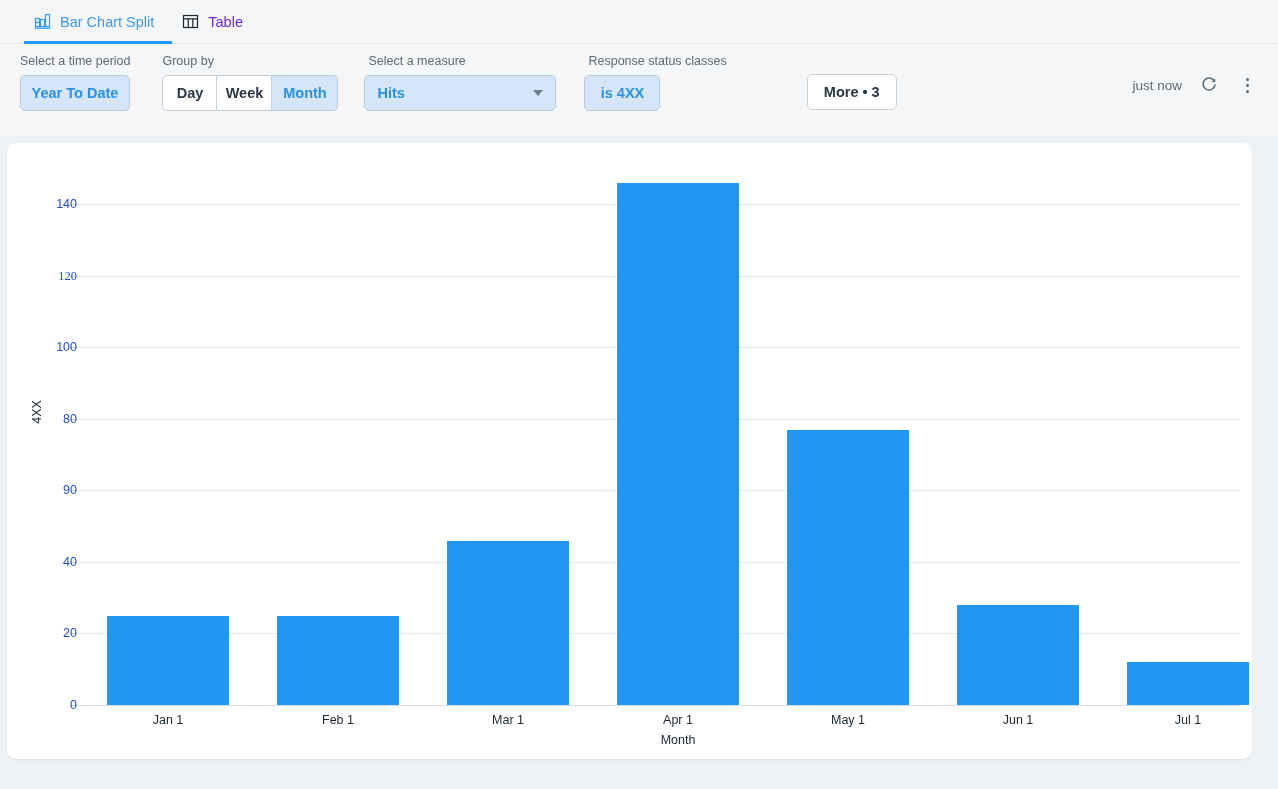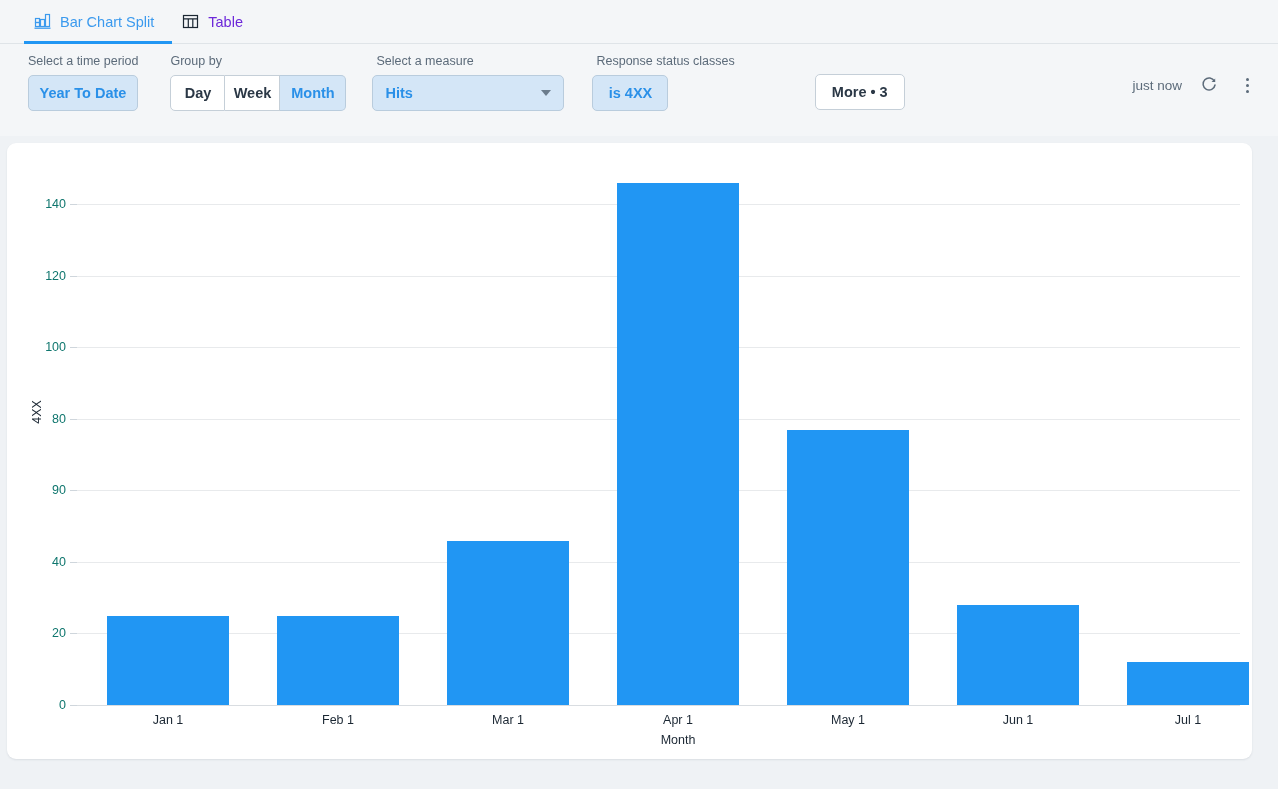--- a/index.html
+++ b/index.html
@@ -108,21 +108,21 @@
     font-weight: 700;
     color: #2a90e8;
   }
   .caret {
     width: 0; height: 0;
     border-left: 5.5px solid transparent;
     border-right: 5.5px solid transparent;
     border-top: 6px solid #6b7c8c;
   }
 
-  .g-timeperiod { margin-left: 16px; }
+  .g-timeperiod { margin-left: 8px; }
   .g-groupby { margin-left: 28px; }
   .g-measure { margin-left: 26px; }
   .g-status  { margin-left: 28px; }
   .g-more    { margin-left: 80px; padding-top: 20px; }
 
   #status-chip { width: 76px; }
   #more-button { width: 90px; }
 
   
   .meta {
@@ -167,24 +167,23 @@
   .gridline {
     position: absolute;
     left: 0; right: 0;
     height: 1px;
     background: #e8eaec;
   }
   .gridline.base { background: #d9dde1; }
   .ytick {
     position: absolute;
     right: 100%;
-    margin-right: 11px;
     transform: translateY(-50%);
     font-size: 12.5px;
-    color: #0f766e;
+    color: #1d4ed8;
     white-space: nowrap;
   }
   .tickmark {
     position: absolute;
     right: 100%;
     width: 7px; height: 1px;
     background: #cfd6dc;
     transform: translateY(0);
   }
 
@@ -346,21 +345,21 @@
         <div class="tickmark" style="top: 325.43px;"></div>
         <div class="ytick" style="top: 325.43px;">90</div>
         <div class="gridline" style="top: 253.907px;"></div>
         <div class="tickmark" style="top: 253.907px;"></div>
         <div class="ytick" style="top: 253.907px;">80</div>
         <div class="gridline" style="top: 182.384px;"></div>
         <div class="tickmark" style="top: 182.384px;"></div>
         <div class="ytick" style="top: 182.384px;">100</div>
         <div class="gridline" style="top: 110.861px;"></div>
         <div class="tickmark" style="top: 110.861px;"></div>
-        <div class="ytick" style="top: 110.861px;">120</div>
+        <div class="ytick" style="top: 110.861px; font-family: Liberation Serif, serif;">120</div>
         <div class="gridline" style="top: 39.3377px;"></div>
         <div class="tickmark" style="top: 39.3377px;"></div>
         <div class="ytick" style="top: 39.3377px;">140</div>
       </div>
     <div class="bars" id="bars">
         <div class="bar" title="Jan 1: 25" style="left: 30px; width: 122px; height: 89.404px; background: rgb(33, 150, 243);"></div>
         <div class="bar" title="Feb 1: 25" style="left: 200px; width: 122px; height: 89.404px; background: rgb(33, 150, 243);"></div>
         <div class="bar" title="Mar 1: 46" style="left: 370px; width: 122px; height: 164.503px; background: rgb(33, 150, 243);"></div>
         <div class="bar" title="Apr 1: 146" style="left: 540px; width: 122px; height: 522.119px; background: rgb(33, 150, 243);"></div>
         <div class="bar" title="May 1: 77" style="left: 710px; width: 122px; height: 275.364px; background: rgb(33, 150, 243);"></div>

